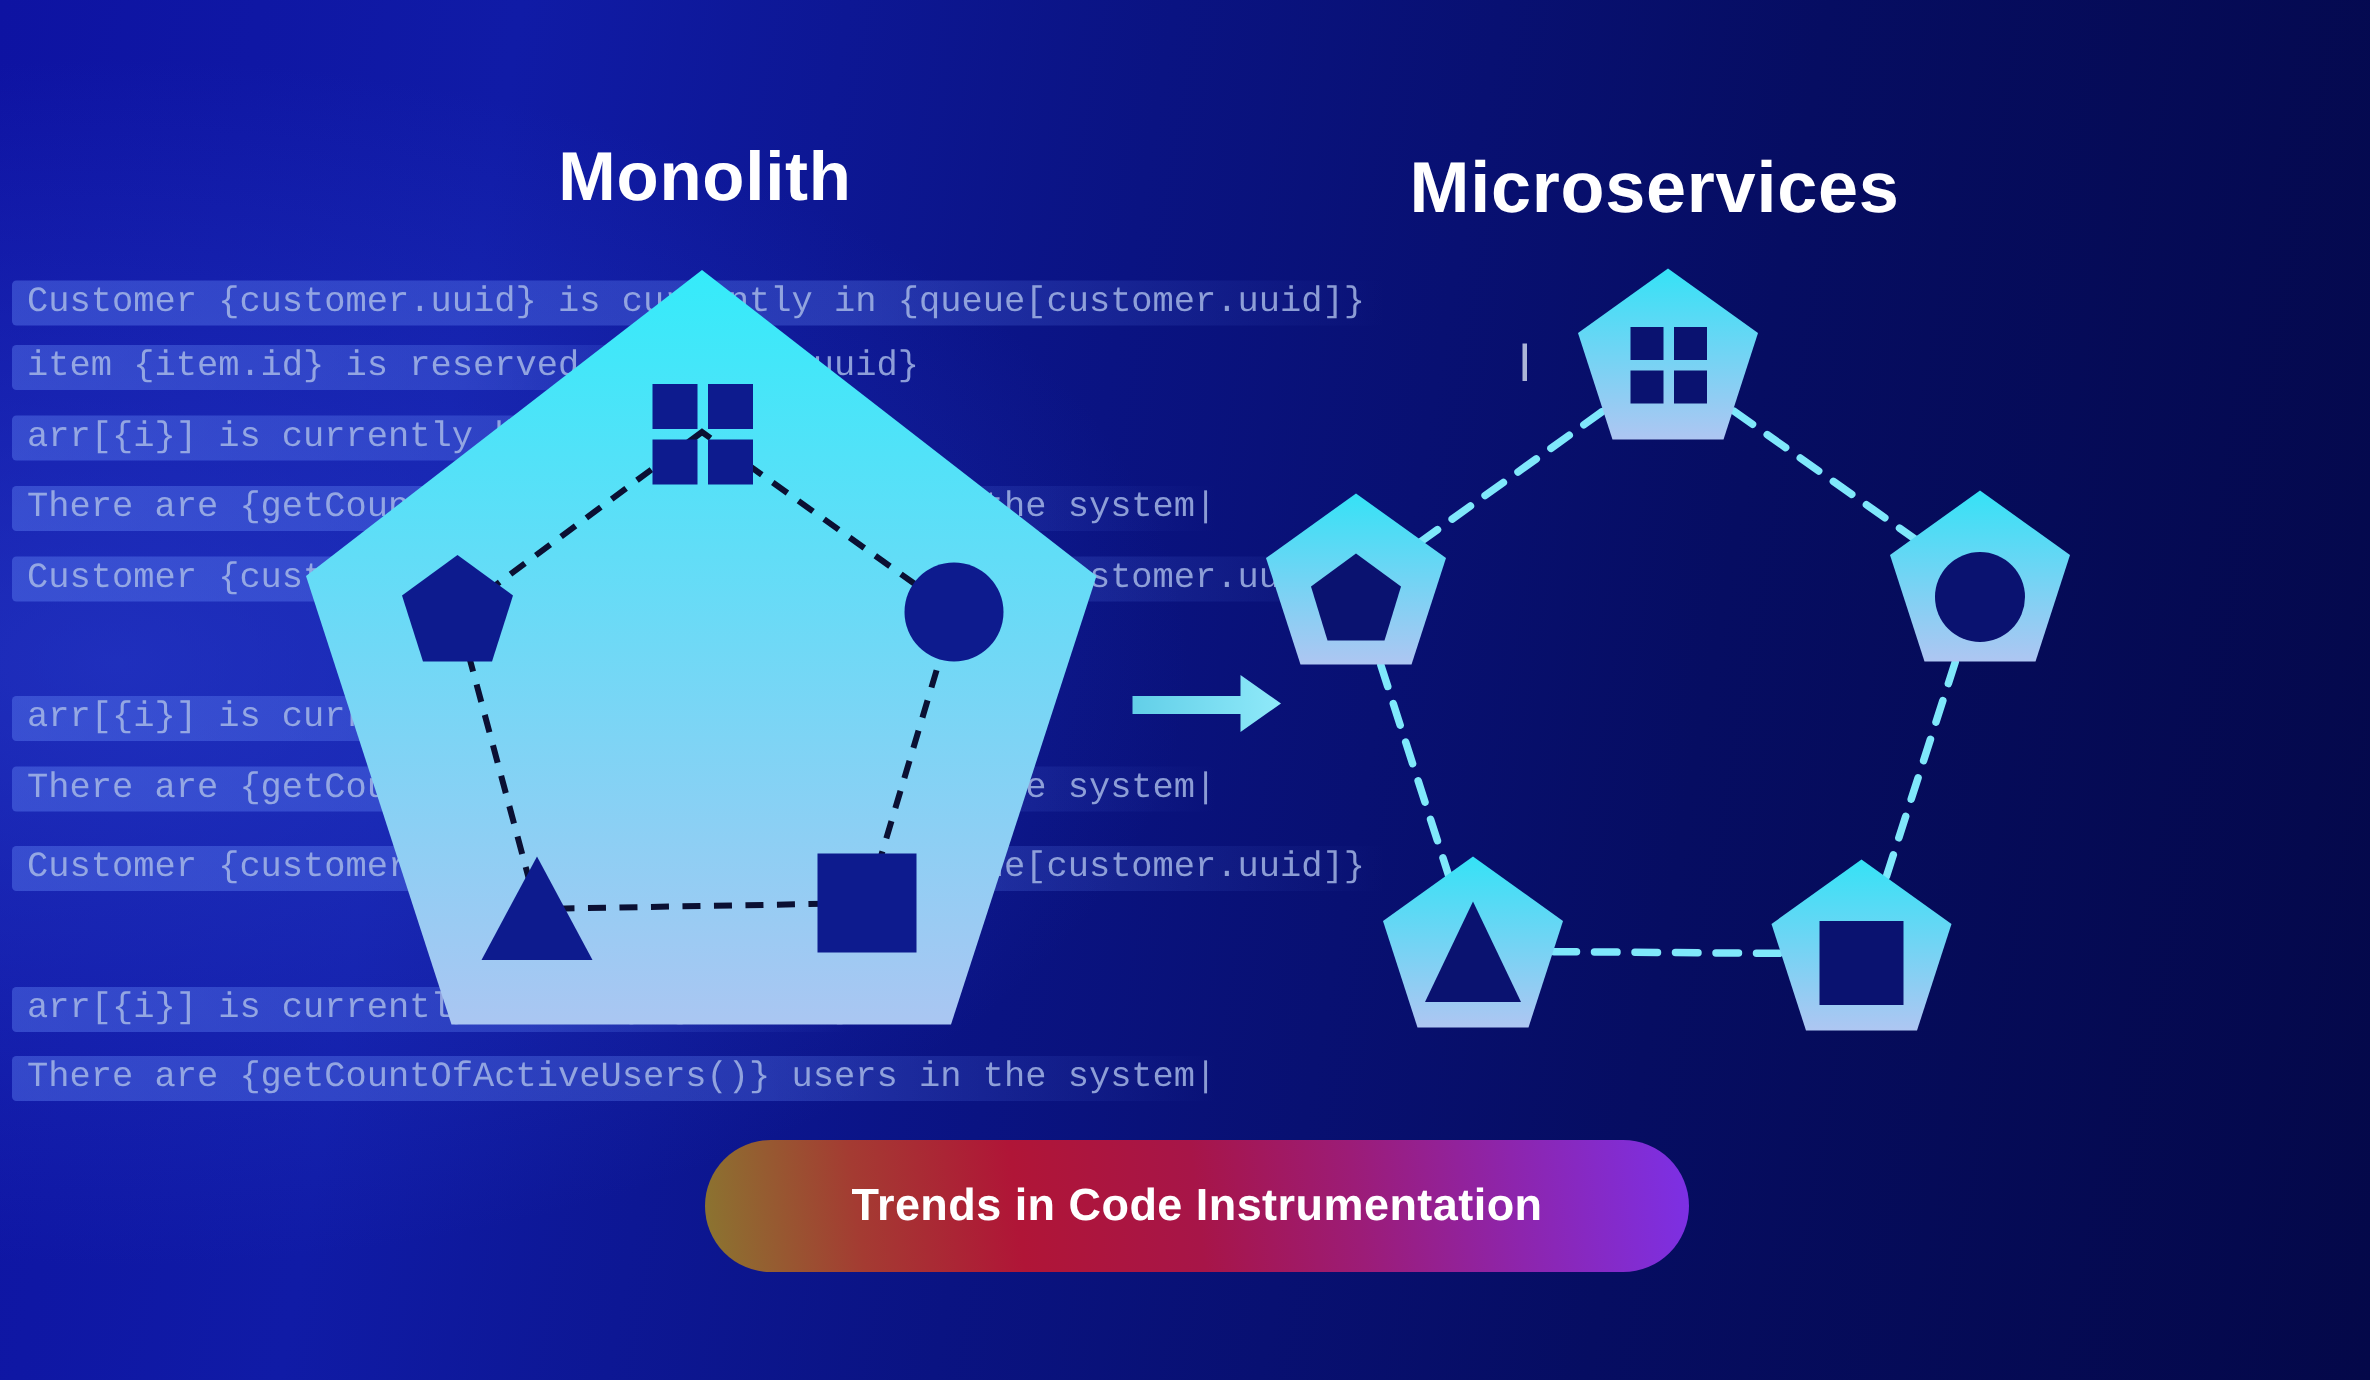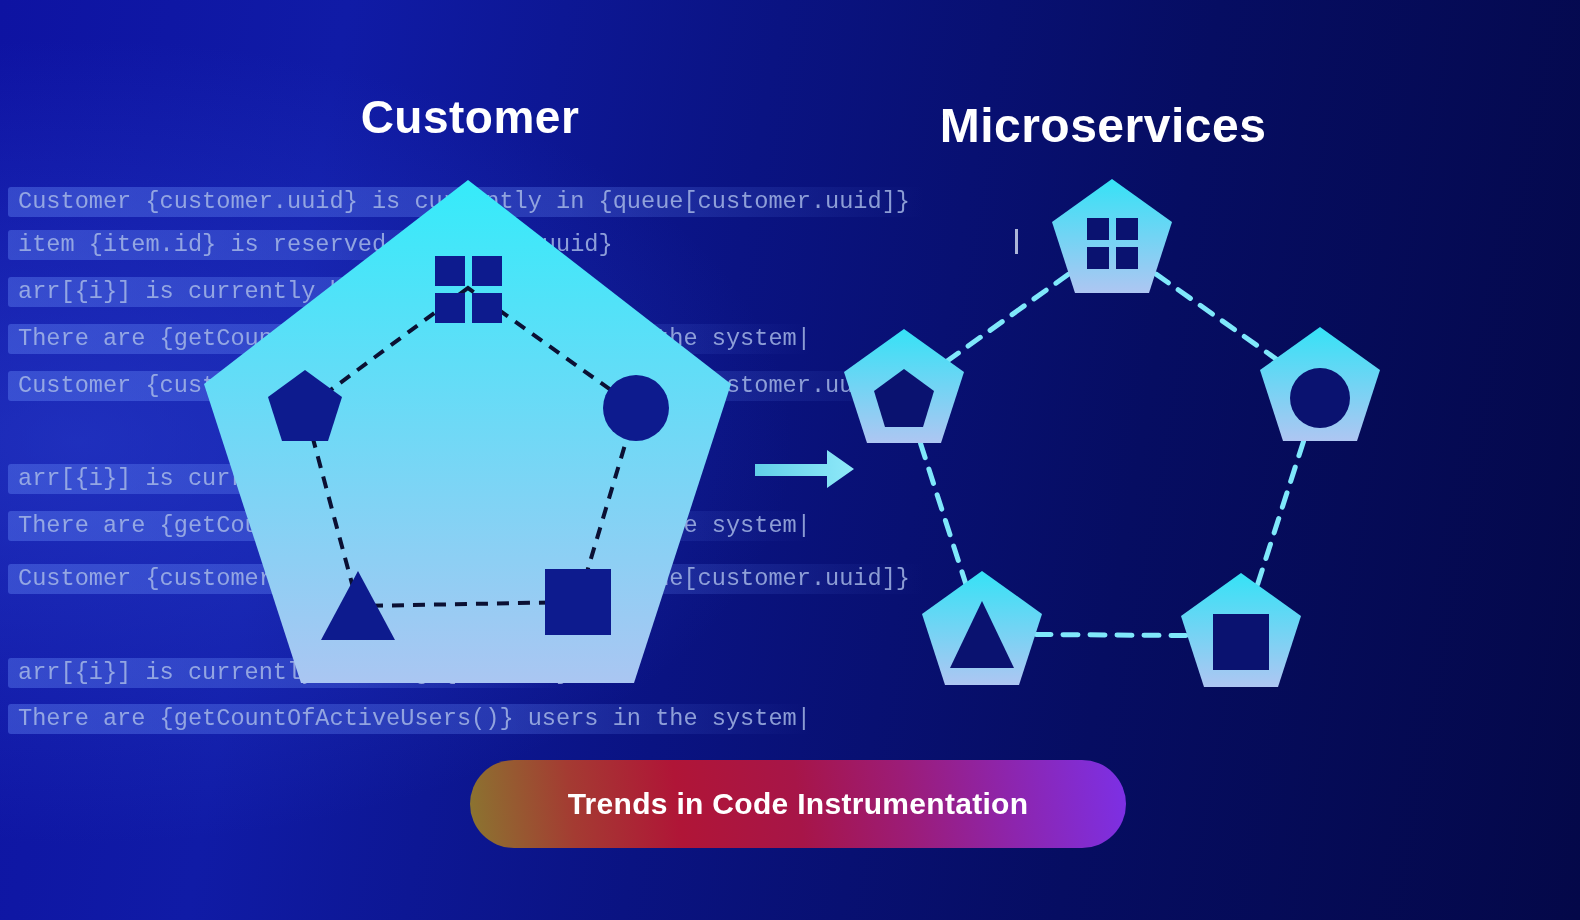--- a/index.html
+++ b/index.html
@@ -138,20 +138,20 @@
         <polygon fill="#0a1270" points="982,601 1014,668 950,668"></polygon>
       </g>
 
       <g>
         <polygon fill="url(#gnode)" points="1241,573 1301,616 1278,687 1204,687 1181,616"></polygon>
         <rect fill="#0a1270" x="1213" y="614" width="56" height="56"></rect>
       </g>
     </g>
   </svg>
 
-  <div class="title title-monolith">Customer</div>
+  <div class="title title-monolith">Monolith</div>
   <div class="title title-microservices">Microservices</div>
 
   <div class="banner">
     <span>Trends in Code Instrumentation</span>
   </div>
 
 </div>
 
 </body></html>

